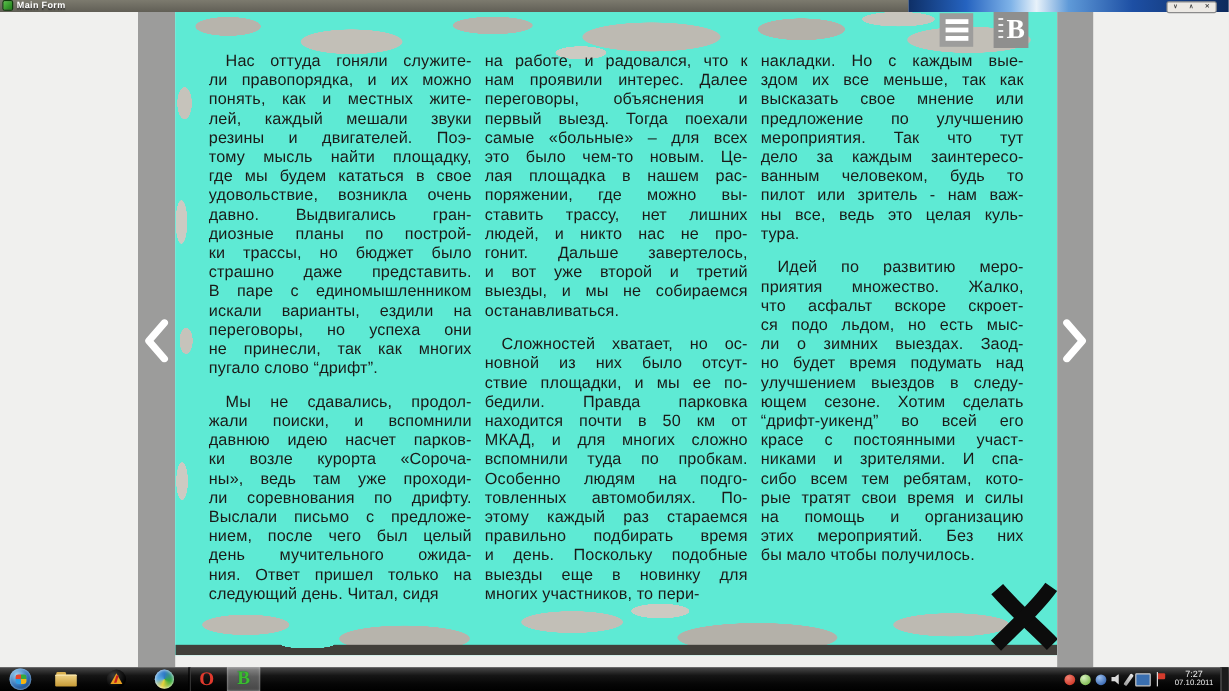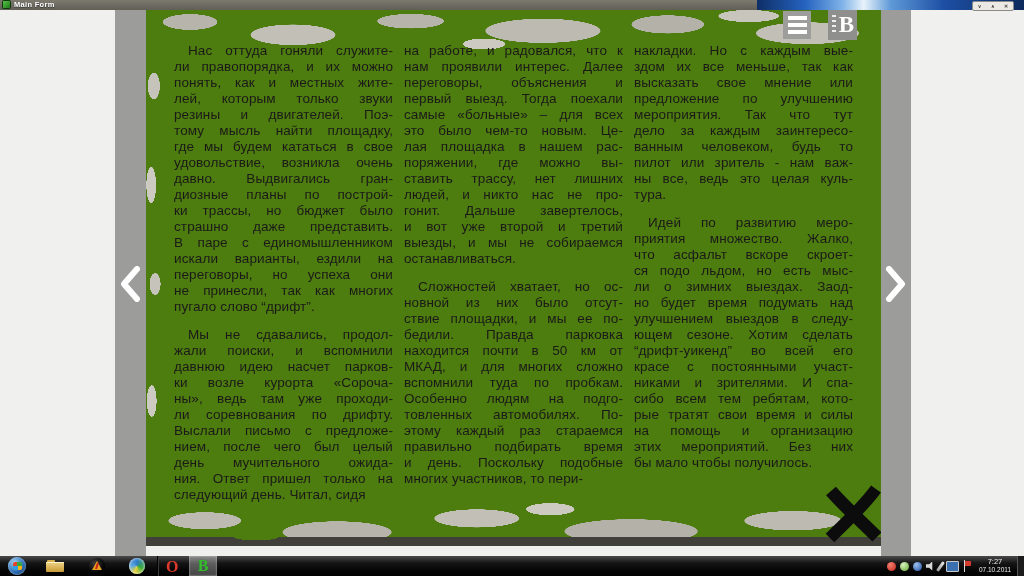--- a/index.html
+++ b/index.html
@@ -21,21 +21,21 @@
   .caption span{font-size:5px;line-height:6px;color:#444;font-weight:bold;}
 
   
   .content{position:absolute;top:10px;left:0;width:1024px;height:546px;background:#f0f0ee;}
   .navstrip{position:absolute;top:0;height:546px;width:31px;background:#9c9c9b;cursor:pointer;}
   .navstrip.left{left:115px;}
   .navstrip.right{left:881px;width:30px;}
   .chev{position:absolute;top:256px;left:4px;width:22px;height:36px;}
 
   
-  .page{position:absolute;left:146px;top:0;width:735px;height:536px;background:#4d7c0f;overflow:hidden;}
+  .page{position:absolute;left:146px;top:0;width:735px;height:536px;background:#5eead4;overflow:hidden;}
   .grunge-top{position:absolute;left:0;top:0;width:100%;height:40px;
     background:
      radial-gradient(45px 13px at 6% 30%,#b7b4ac 60%,transparent 61%),
      radial-gradient(70px 17px at 20% 62%,#c2bfb7 60%,transparent 61%),
      radial-gradient(55px 12px at 36% 28%,#b7b4ac 60%,transparent 61%),
      radial-gradient(95px 20px at 54% 52%,#bdbab2 60%,transparent 61%),
      radial-gradient(60px 15px at 71% 36%,#b4b1a9 60%,transparent 61%),
      radial-gradient(85px 18px at 90% 58%,#c2bfb7 60%,transparent 61%),
      radial-gradient(35px 9px at 46% 85%,#cdcac2 60%,transparent 61%),
      radial-gradient(50px 10px at 82% 15%,#c8c5bd 60%,transparent 61%);}
@@ -150,21 +150,21 @@
       <div class="grunge-bottom"></div>
       <div class="dark-edge"></div>
       <div class="grunge-left"></div>
 
       <div class="columns">
           <div class="col">
             <div class="para indent">
               <div class="ln">Нас оттуда гоняли служите-</div>
               <div class="ln">ли правопорядка, и их можно</div>
               <div class="ln">понять, как и местных жите-</div>
-              <div class="ln">лей, которым только звуки</div>
+              <div class="ln">лей, каждый мешали звуки</div>
               <div class="ln">резины и двигателей. Поэ-</div>
               <div class="ln">тому мысль найти площадку,</div>
               <div class="ln">где мы будем кататься в свое</div>
               <div class="ln">удовольствие, возникла очень</div>
               <div class="ln">давно. Выдвигались гран-</div>
               <div class="ln">диозные планы по построй-</div>
               <div class="ln">ки трассы, но бюджет было</div>
               <div class="ln">страшно даже представить.</div>
               <div class="ln">В паре с единомышленником</div>
               <div class="ln">искали варианты, ездили на</div>
@@ -209,20 +209,21 @@
               <div class="ln">ствие площадки, и мы ее по-</div>
               <div class="ln">бедили. Правда парковка</div>
               <div class="ln">находится почти в 50 км от</div>
               <div class="ln">МКАД, и для многих сложно</div>
               <div class="ln">вспомнили туда по пробкам.</div>
               <div class="ln">Особенно людям на подго-</div>
               <div class="ln">товленных автомобилях. По-</div>
               <div class="ln">этому каждый раз стараемся</div>
               <div class="ln">правильно подбирать время</div>
               <div class="ln">и день. Поскольку подобные</div>
+              <div class="ln">выезды еще в новинку для</div>
               <div class="ln last">многих участников, то пери-</div>
             </div>
           </div>
           <div class="col">
             <div class="para">
               <div class="ln">накладки. Но с каждым вые-</div>
               <div class="ln">здом их все меньше, так как</div>
               <div class="ln">высказать свое мнение или</div>
               <div class="ln">предложение по улучшению</div>
               <div class="ln">мероприятия. Так что тут</div>

